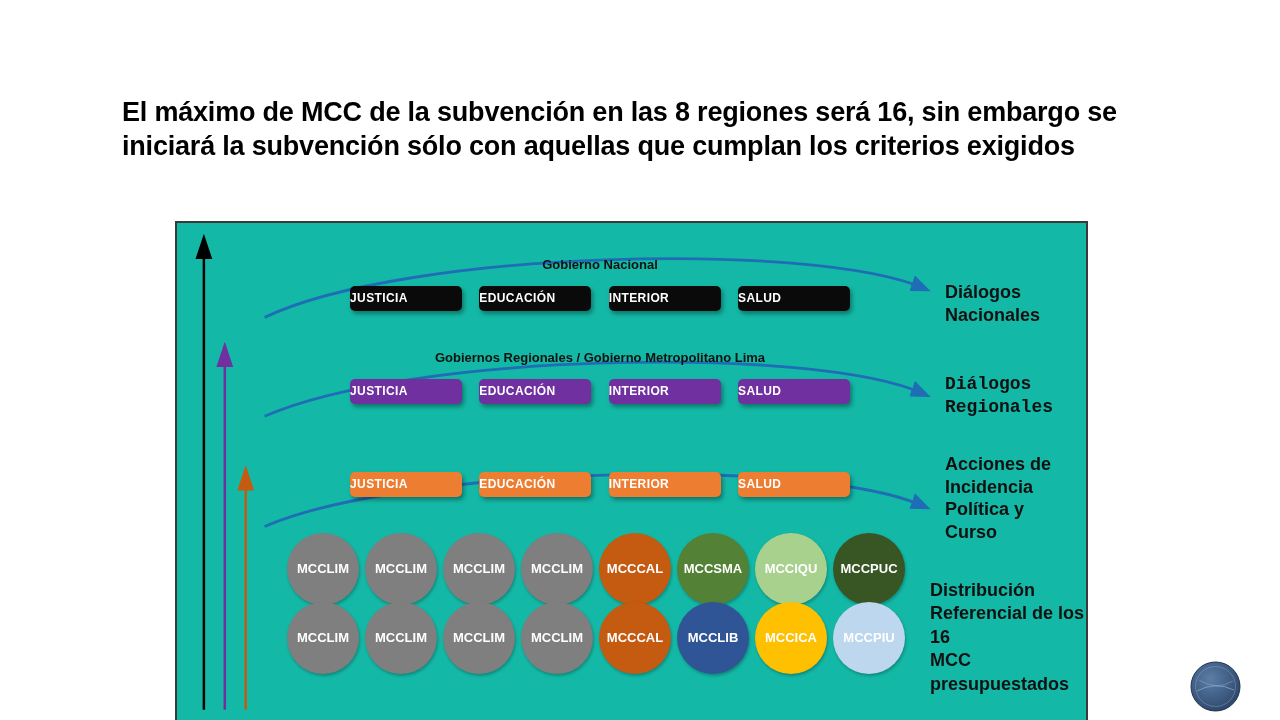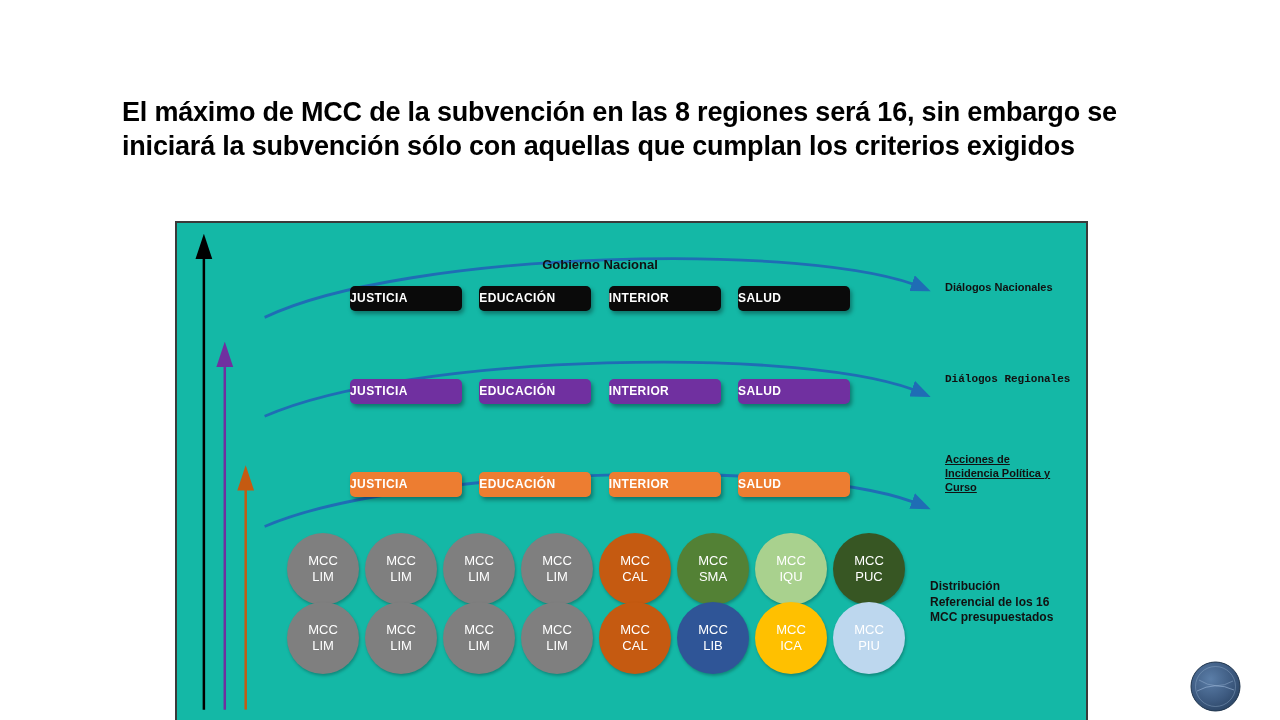--- a/index.html
+++ b/index.html
@@ -23,34 +23,34 @@
 
   .box-row { position:absolute; left:173px; width:500px; display:flex; justify-content:space-between; }
   .br1 { top:63px; } .br2 { top:156px; } .br3 { top:249px; }
   .gov-box {
     width:112px; height:25px; border-radius:5px; color:#ffffff;
     font-size:12px; font-weight:700; text-align:left; line-height:25px;
     letter-spacing:0.4px; box-shadow:2px 3px 4px rgba(0,0,0,0.35);
   }
 
   .side-label { position:absolute; left:768px; width:150px;
-    font-size:11px; font-weight:700; color:#111; white-space:pre-line; line-height:1.25; }
-  .sl1 { top:58px; } .sl2 { top:150px;font-family:Liberation Mono, monospace; } .sl3 { top:230px;text-decoration:underline; }
+    font-size:18px; font-weight:700; color:#111; white-space:pre-line; line-height:1.25; }
+  .sl1 { top:58px; } .sl2 { top:150px;font-family:Liberation Mono, monospace; } .sl3 { top:230px; }
 
   .circle-row { position:absolute; left:110px; width:618px; display:flex; justify-content:space-between; }
   .cr1 { top:310px; } .cr2 { top:379px; }
   .mcc {
     width:72px; height:72px; border-radius:50%;
-    display:flex; flex-direction:column; align-items:center; justify-content:center;
-    font-size:13px; font-weight:400; line-height:1.25; box-shadow:1px 2px 3px rgba(0,0,0,0.25);
+    display:flex; align-items:center; justify-content:center;
+    font-size:13px; font-weight:700; line-height:1.25; box-shadow:1px 2px 3px rgba(0,0,0,0.25);
   }
   .mcc span { display:block; }
 
   .dist-label { position:absolute; left:753px; top:356px; width:175px;
-    font-size:12px; font-weight:700; color:#111; white-space:pre-line; line-height:1.3; }
+    font-size:18px; font-weight:700; color:#111; white-space:pre-line; line-height:1.3; }
 
   .logo { position:absolute; left:1190px; top:661px; width:51px; height:51px; }
 </style>
 </head>
 <body>
 
 <div class="slide">
 
   <div class="title">El máximo de MCC de la subvención en las 8 regiones será 16, sin embargo se iniciará la subvención sólo con aquellas que cumplan los criterios exigidos</div>
 
@@ -83,20 +83,21 @@
 
     <div class="level-title lt1">Gobierno Nacional</div>
     <div class="box-row br1">
       <div class="gov-box" style="background-color: rgb(10, 10, 10);">JUSTICIA</div>
       <div class="gov-box" style="background-color: rgb(10, 10, 10);">EDUCACIÓN</div>
       <div class="gov-box" style="background-color: rgb(10, 10, 10);">INTERIOR</div>
       <div class="gov-box" style="background-color: rgb(10, 10, 10);">SALUD</div>
     </div>
     <div class="side-label sl1">Diálogos Nacionales</div>
 
+    <div class="level-title lt2">Gobiernos Regionales / Gobierno Metropolitano Lima</div>
     <div class="box-row br2">
       <div class="gov-box" style="background-color: rgb(112, 48, 160);">JUSTICIA</div>
       <div class="gov-box" style="background-color: rgb(112, 48, 160);">EDUCACIÓN</div>
       <div class="gov-box" style="background-color: rgb(112, 48, 160);">INTERIOR</div>
       <div class="gov-box" style="background-color: rgb(112, 48, 160);">SALUD</div>
     </div>
     <div class="side-label sl2">Diálogos Regionales</div>
 
     <div class="box-row br3">
       <div class="gov-box" style="background-color: rgb(237, 125, 49);">JUSTICIA</div>

